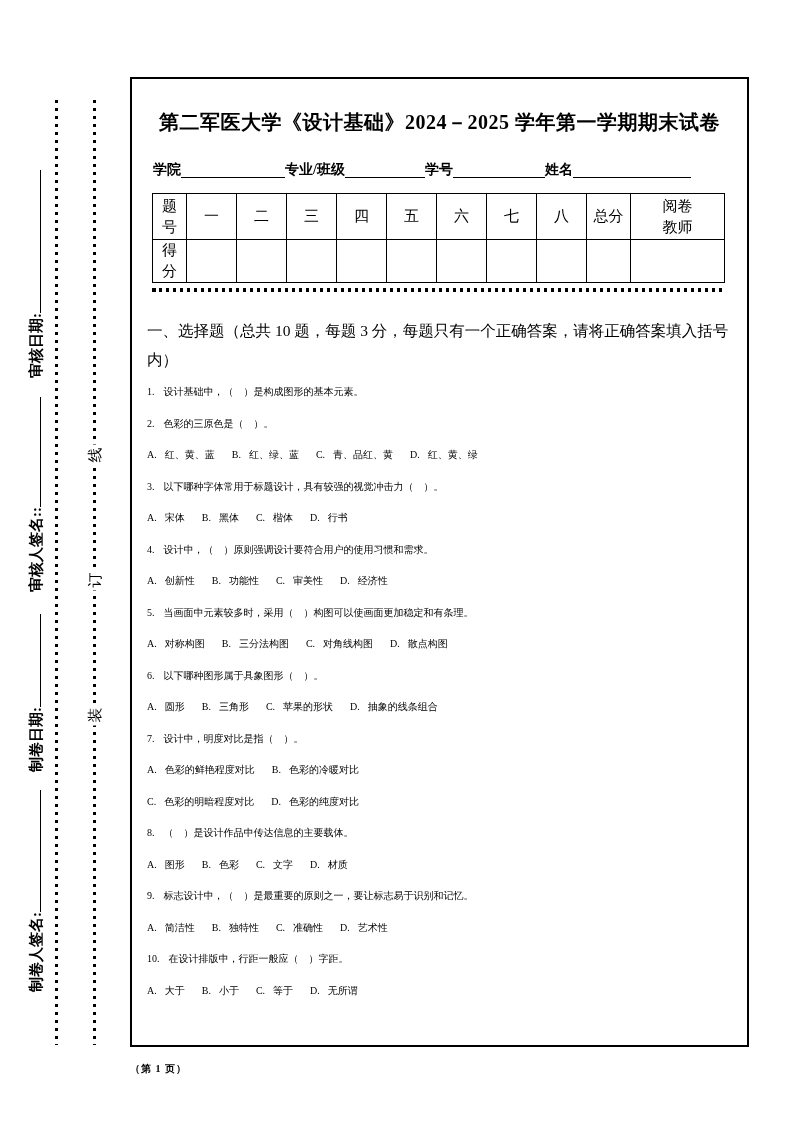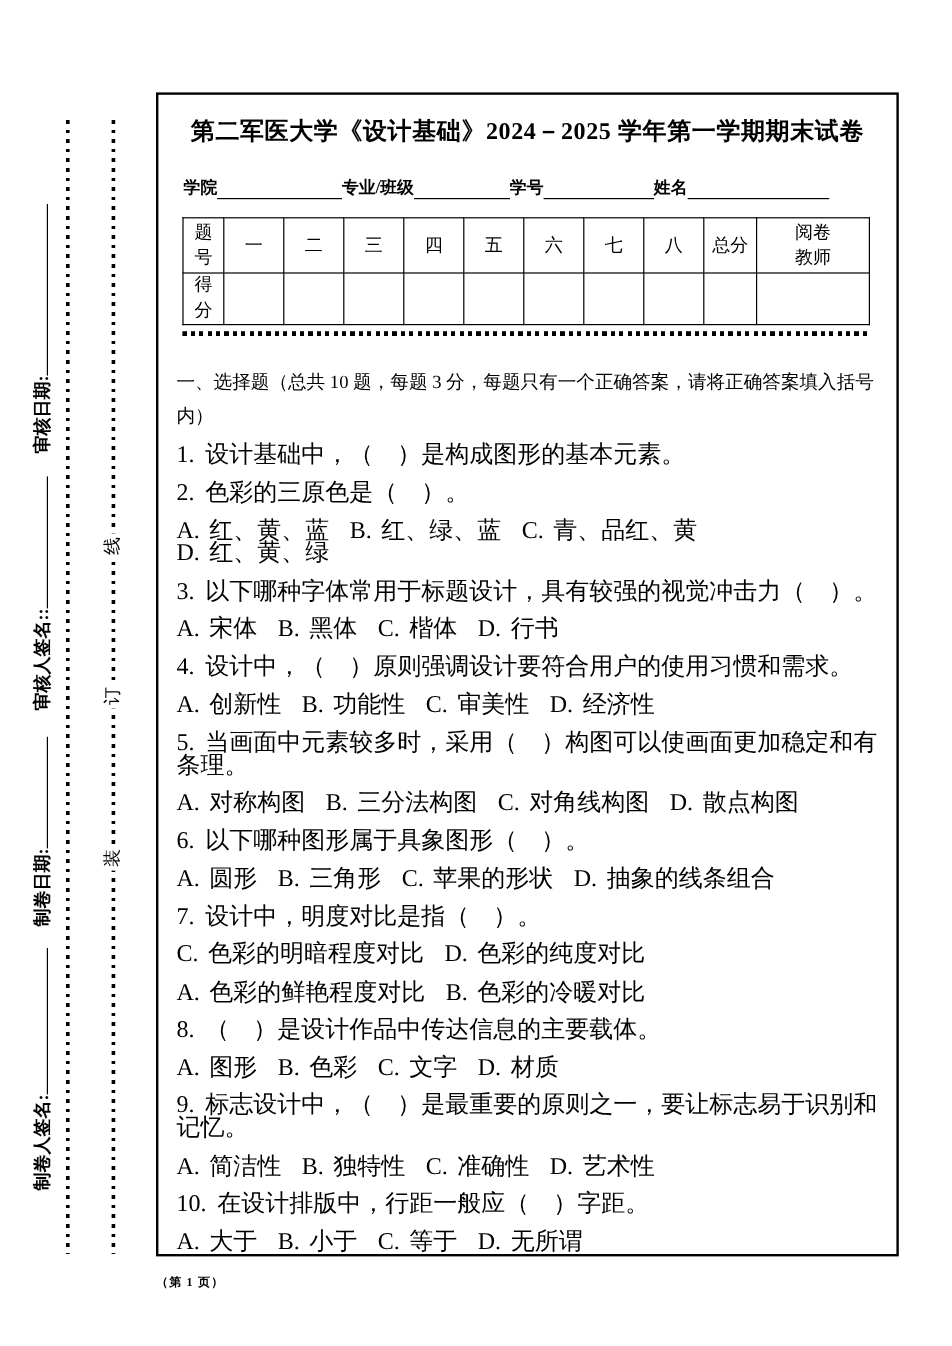--- a/index.html
+++ b/index.html
@@ -32,21 +32,21 @@
   .bind-char {
     position:absolute; left:84px; width:21px; height:22px;
     background:#fff; transform:rotate(-90deg);
     font-size:15px; line-height:22px; text-align:center;
   }
   .bc1 { top:444px; } .bc2 { top:569px; } .bc3 { top:704px; }
 
   
   .exam-box {
     position:absolute; left:130px; top:77px; width:619px; height:970px;
-    box-sizing:border-box; border:2px solid #000; padding:4px 15px; overflow:hidden;
+    box-sizing:border-box; border:2px solid #000; padding:16px 15px; overflow:hidden;
   }
   .paper-title {
     margin-top:12px; text-align:center; font-weight:bold;
     font-size:20px; line-height:30px; letter-spacing:0.5px;
   }
   .fields {
     display:flex; align-items:center; margin:24px 2px 0 6px;
     font-size:14px; line-height:18px;
   }
   .fields .flabel { font-weight:bold; white-space:nowrap; }
@@ -67,21 +67,21 @@
   .stack2 { display:inline-block; width:2.35em; line-height:1.4; }
 
   .dotted-sep {
     width:572px; height:4px; margin:5px 0 0 5px;
     background:repeating-linear-gradient(to right,#000 0 3.5px,transparent 3.5px 7px);
   }
 
   .section-title {
     margin:24px 0 8px 0; font-size:15.5px; line-height:29px;
   }
-  .line { font-size:20px; line-height:19px; margin:0 0 12.5px 0; }
+  .line { font-size:10px; line-height:19px; margin:0 0 12.5px 0; }
   .q-num { margin-right:9px; }
   .opt { margin-right:17px; white-space:nowrap; }
   .opt-label { margin-right:8px; }
 
   .page-footer {
     position:absolute; left:130px; top:1062px; width:619px;
     text-align:left; font-weight:bold; font-size:10px; letter-spacing:1px;
   }
 </style>
 </head>
@@ -175,22 +175,22 @@
       <div class="line opt-line"><span class="opt"><span class="opt-label">A.</span><span class="opt-text">红、黄、蓝</span></span><span class="opt"><span class="opt-label">B.</span><span class="opt-text">红、绿、蓝</span></span><span class="opt"><span class="opt-label">C.</span><span class="opt-text">青、品红、黄</span></span><span class="opt"><span class="opt-label">D.</span><span class="opt-text">红、黄、绿</span></span></div>
       <div class="line q-line"><span class="q-num">3.</span><span class="q-text">以下哪种字体常用于标题设计，具有较强的视觉冲击力（　）。</span></div>
       <div class="line opt-line"><span class="opt"><span class="opt-label">A.</span><span class="opt-text">宋体</span></span><span class="opt"><span class="opt-label">B.</span><span class="opt-text">黑体</span></span><span class="opt"><span class="opt-label">C.</span><span class="opt-text">楷体</span></span><span class="opt"><span class="opt-label">D.</span><span class="opt-text">行书</span></span></div>
       <div class="line q-line"><span class="q-num">4.</span><span class="q-text">设计中，（　）原则强调设计要符合用户的使用习惯和需求。</span></div>
       <div class="line opt-line"><span class="opt"><span class="opt-label">A.</span><span class="opt-text">创新性</span></span><span class="opt"><span class="opt-label">B.</span><span class="opt-text">功能性</span></span><span class="opt"><span class="opt-label">C.</span><span class="opt-text">审美性</span></span><span class="opt"><span class="opt-label">D.</span><span class="opt-text">经济性</span></span></div>
       <div class="line q-line"><span class="q-num">5.</span><span class="q-text">当画面中元素较多时，采用（　）构图可以使画面更加稳定和有条理。</span></div>
       <div class="line opt-line"><span class="opt"><span class="opt-label">A.</span><span class="opt-text">对称构图</span></span><span class="opt"><span class="opt-label">B.</span><span class="opt-text">三分法构图</span></span><span class="opt"><span class="opt-label">C.</span><span class="opt-text">对角线构图</span></span><span class="opt"><span class="opt-label">D.</span><span class="opt-text">散点构图</span></span></div>
       <div class="line q-line"><span class="q-num">6.</span><span class="q-text">以下哪种图形属于具象图形（　）。</span></div>
       <div class="line opt-line"><span class="opt"><span class="opt-label">A.</span><span class="opt-text">圆形</span></span><span class="opt"><span class="opt-label">B.</span><span class="opt-text">三角形</span></span><span class="opt"><span class="opt-label">C.</span><span class="opt-text">苹果的形状</span></span><span class="opt"><span class="opt-label">D.</span><span class="opt-text">抽象的线条组合</span></span></div>
       <div class="line q-line"><span class="q-num">7.</span><span class="q-text">设计中，明度对比是指（　）。</span></div>
+      <div class="line opt-line"><span class="opt"><span class="opt-label">A.</span><span class="opt-text">色彩的鲜艳程度对比</span></span><span class="opt"><span class="opt-label">B.</span><span class="opt-text">色彩的冷暖对比</span></span></div>
       <div class="line opt-line"><span class="opt"><span class="opt-label">C.</span><span class="opt-text">色彩的明暗程度对比</span></span><span class="opt"><span class="opt-label">D.</span><span class="opt-text">色彩的纯度对比</span></span></div>
-      <div class="line opt-line"><span class="opt"><span class="opt-label">A.</span><span class="opt-text">色彩的鲜艳程度对比</span></span><span class="opt"><span class="opt-label">B.</span><span class="opt-text">色彩的冷暖对比</span></span></div>
       <div class="line q-line"><span class="q-num">8.</span><span class="q-text">（　）是设计作品中传达信息的主要载体。</span></div>
       <div class="line opt-line"><span class="opt"><span class="opt-label">A.</span><span class="opt-text">图形</span></span><span class="opt"><span class="opt-label">B.</span><span class="opt-text">色彩</span></span><span class="opt"><span class="opt-label">C.</span><span class="opt-text">文字</span></span><span class="opt"><span class="opt-label">D.</span><span class="opt-text">材质</span></span></div>
       <div class="line q-line"><span class="q-num">9.</span><span class="q-text">标志设计中，（　）是最重要的原则之一，要让标志易于识别和记忆。</span></div>
       <div class="line opt-line"><span class="opt"><span class="opt-label">A.</span><span class="opt-text">简洁性</span></span><span class="opt"><span class="opt-label">B.</span><span class="opt-text">独特性</span></span><span class="opt"><span class="opt-label">C.</span><span class="opt-text">准确性</span></span><span class="opt"><span class="opt-label">D.</span><span class="opt-text">艺术性</span></span></div>
       <div class="line q-line"><span class="q-num">10.</span><span class="q-text">在设计排版中，行距一般应（　）字距。</span></div>
       <div class="line opt-line"><span class="opt"><span class="opt-label">A.</span><span class="opt-text">大于</span></span><span class="opt"><span class="opt-label">B.</span><span class="opt-text">小于</span></span><span class="opt"><span class="opt-label">C.</span><span class="opt-text">等于</span></span><span class="opt"><span class="opt-label">D.</span><span class="opt-text">无所谓</span></span></div>
     </div>
 
 </div>
 

